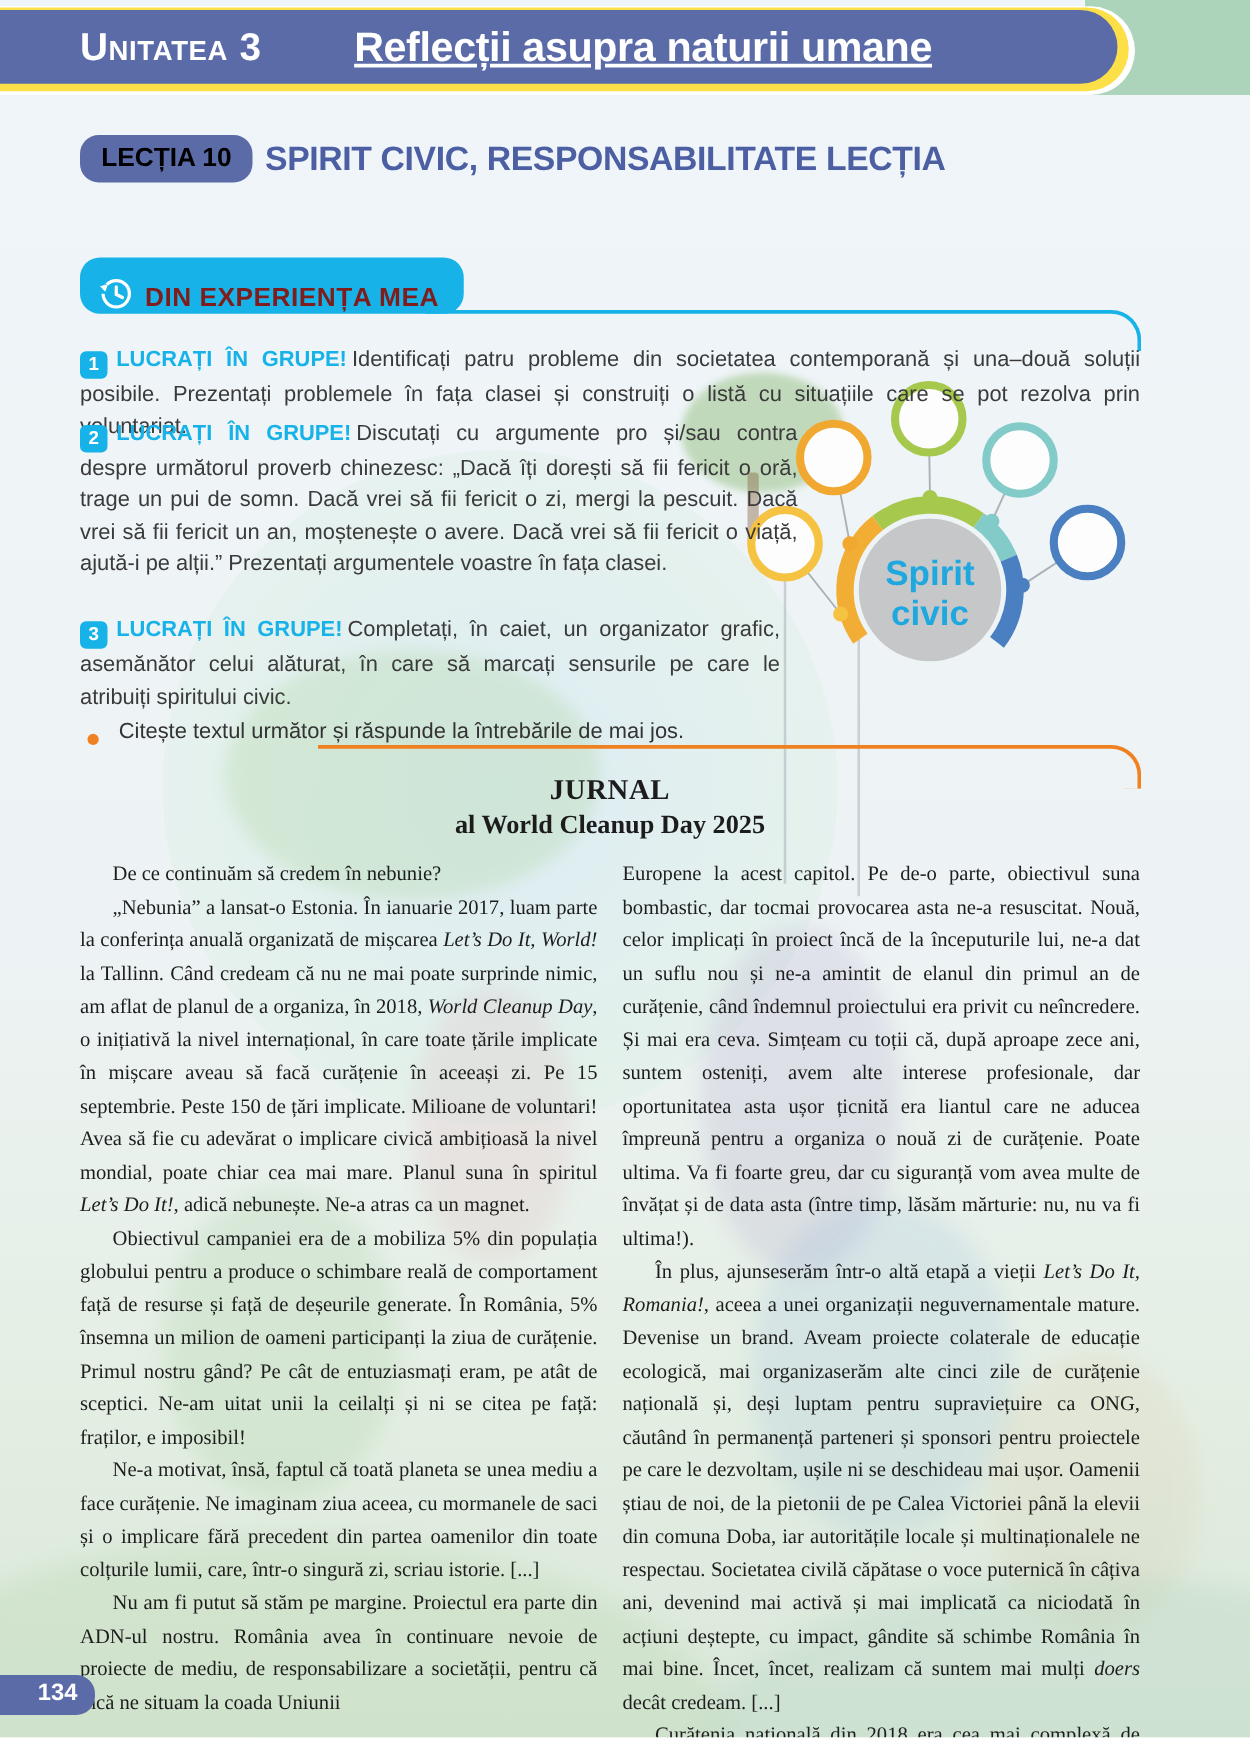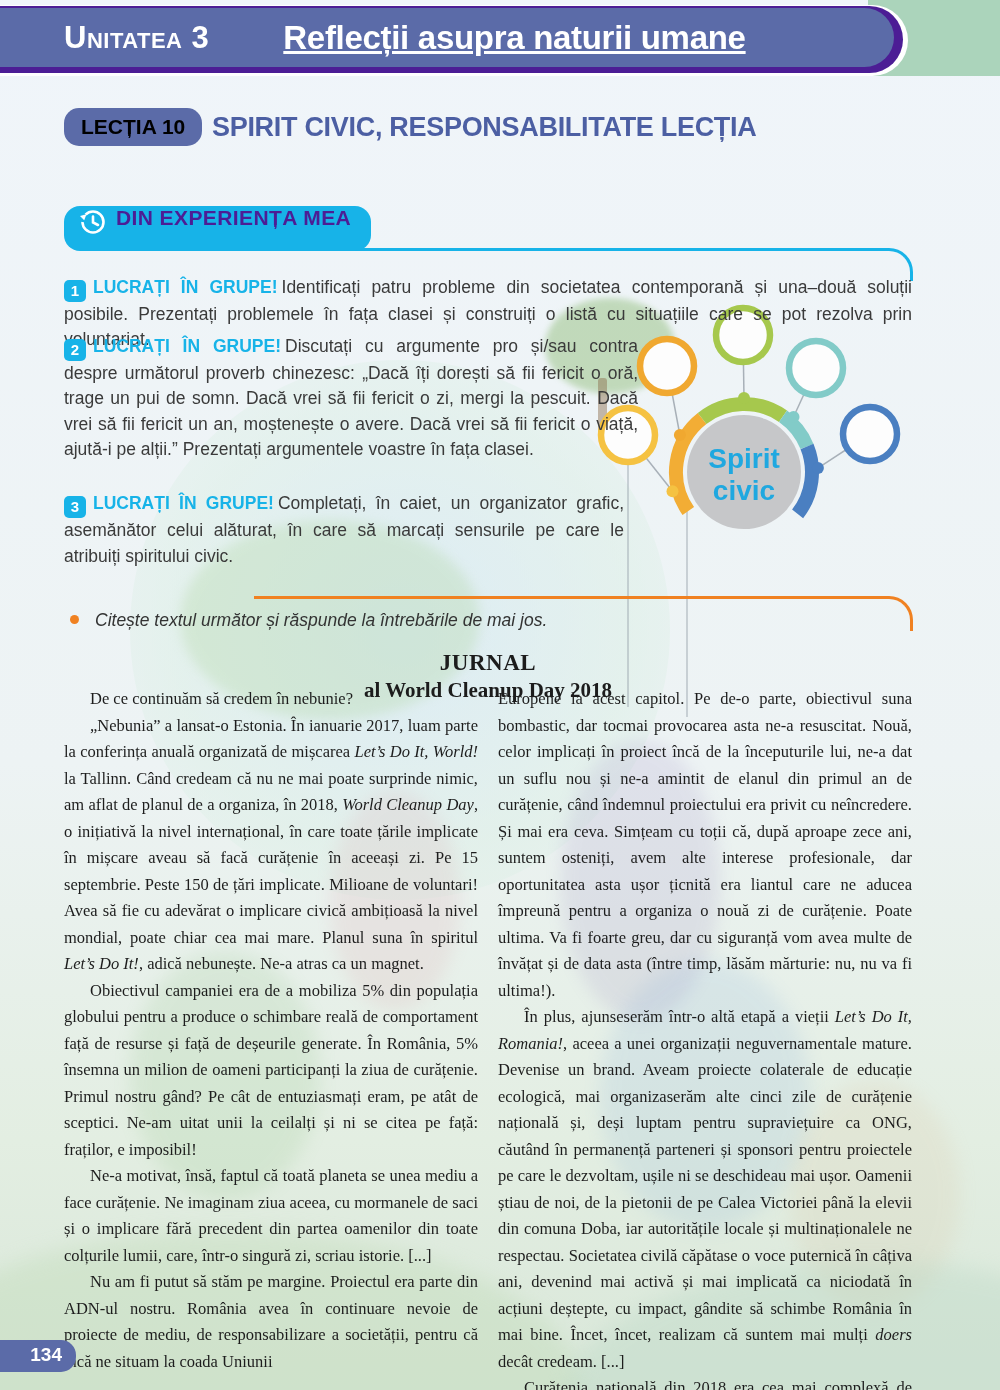--- a/index.html
+++ b/index.html
@@ -7,57 +7,57 @@
   .page{
     position:relative;width:1000px;height:1390px;overflow:hidden;
     background:linear-gradient(180deg,#f0f5fa 0%,#edf3f4 55%,#e3eee2 82%,#d9e7d9 100%);
   }
   
   .deco{position:absolute;pointer-events:none;}
   .blob{border-radius:50%;}
   
   .corner-green{position:absolute;left:868px;top:0;width:132px;height:76px;background:#abd4bb;}
   .band-outer{position:absolute;left:0;top:5px;width:908px;height:71px;background:#ffffff;border-radius:0 46px 46px 0;z-index:3;}
-  .band-navy{position:absolute;left:0;top:1px;right:5px;bottom:3px;background:#4c1d95;border-radius:0 42px 42px 0;}
+  .band-navy{position:absolute;left:0;top:1px;right:5px;bottom:3px;background:#fde047;border-radius:0 42px 42px 0;}
   .band-blue{position:absolute;left:0;top:2px;right:9px;bottom:6px;background:#5b6ba8;border-radius:0 38px 38px 0;
     display:flex;align-items:center;color:#fff;}
   .unit-label{font-variant:small-caps;font-weight:bold;font-size:31px;margin-left:64px;letter-spacing:.5px;}
   .unit-title{font-weight:bold;font-size:33px;margin-left:74px;letter-spacing:-.3px;text-decoration:underline;}
   
   .lesson-pill{position:absolute;left:64px;top:108px;background:#5b6ba8;color:#000000;font-weight:bold;
     font-size:21px;padding:7px 17px;border-radius:15px;z-index:2;}
   .lesson-title{position:absolute;left:212px;top:112px;color:#4c5fa3;font-weight:bold;font-size:27px;
     letter-spacing:-.3px;z-index:2;}
   
-  .h-banner{position:absolute;height:45px;border-radius:16px;display:flex;align-items:flex-start;
-    color:#4c1d95;font-weight:bold;z-index:2;padding:0 20px 0 12px;}
+  .h-banner{position:absolute;height:45px;border-radius:16px;display:flex;align-items:flex-end;
+    color:#7f1d1d;font-weight:bold;z-index:2;padding:0 20px 0 12px;}
   .h-banner .lbl{font-size:21px;letter-spacing:.4px;margin-left:8px;white-space:nowrap;}
   .banner-cyan{left:64px;top:206px;background:#17b3e8;}
   .banner-orange{left:64px;top:554px;background:#f08121;}
   .tail{position:absolute;border-top:3px solid;border-right:3px solid;border-top-right-radius:24px;z-index:1;}
   .tail-cyan{left:340px;top:248px;width:570px;height:30px;border-color:#17b3e8;}
   .tail-orange{left:254px;top:596px;width:656px;height:32px;border-color:#f08121;}
   
   .exo{position:absolute;z-index:2;font-size:17.5px;line-height:25.5px;color:#3a3a3a;text-align:justify;}
   .exo .num{display:inline-block;width:22px;height:22px;background:#17b3e8;color:#fff;border-radius:5px;
     font-weight:bold;font-size:15px;line-height:22px;text-align:center;vertical-align:-3px;margin-right:7px;}
   .exo .lead{color:#17b3e8;font-weight:bold;margin-right:4px;}
   .ex1{left:64px;top:257px;width:848px;}
   .ex2{left:64px;top:316px;width:574px;}
   .ex3{left:64px;top:443px;width:560px;margin-top:48px;}
   
   .organizer{position:absolute;left:596px;top:300px;z-index:1;}
   .org-center-text{font-family:"Liberation Sans",sans-serif;font-weight:bold;font-size:28px;fill:#1fa8e0;}
   .hang-line{position:absolute;width:2px;background:#9aa5ad;opacity:.45;z-index:0;}
   
-  .bullet-row{position:absolute;left:66px;top:608px;width:840px;z-index:2;display:flex;align-items:flex-start;font-style:italic;}
+  .bullet-row{position:absolute;left:66px;top:572px;width:840px;z-index:2;display:flex;align-items:flex-end;}
   .bullet-dot{width:9px;height:9px;border-radius:50%;background:#f08121;margin:7px 16px 0 4px;flex:none;}
   .bullet-text{font-size:17.5px;color:#333;line-height:24px;}
   
-  .journal-head{position:absolute;left:64px;top:650px;width:848px;text-align:center;z-index:2;
+  .journal-head{position:absolute;left:64px;top:619px;width:848px;text-align:center;z-index:2;
     font-family:"Liberation Serif",serif;color:#1c1c1c;}
   .journal-title{font-weight:bold;font-size:23px;letter-spacing:.5px;}
   .journal-sub{font-weight:bold;font-size:21px;margin-top:2px;}
   .columns{position:absolute;left:64px;top:686px;width:848px;display:flex;gap:20px;z-index:2;}
   .col{width:414px;font-family:"Liberation Serif",serif;font-size:16.5px;line-height:26.5px;
     color:#1d1d1d;text-align:justify;}
   .col p{margin:0;}
   .col p.ind{text-indent:26px;}
   
   .page-tab{position:absolute;left:0;top:1340px;width:76px;height:32px;background:#5b6ba8;color:#fff;
@@ -151,21 +151,21 @@
 
   <div class="tail tail-orange"></div>
 
   <div class="bullet-row">
     <span class="bullet-dot"></span>
     <span class="bullet-text">Citește textul următor și răspunde la întrebările de mai jos.</span>
   </div>
 
   <div class="journal-head">
     <div class="journal-title">JURNAL</div>
-    <div class="journal-sub">al World Cleanup Day 2018</div>
+    <div class="journal-sub">al World Cleanup Day 2025</div>
   </div>
 
   <div class="columns">
     <div class="col">
         <p class="ind"><span>De ce continuăm să credem în nebunie?</span></p>
         <p class="ind"><span>„Nebunia” a lansat-o Estonia. În ianuarie 2017, luam parte la conferința anuală organizată de mișcarea </span><i>Let’s Do It, World!</i><span> la Tallinn. Când credeam că nu ne mai poate surprinde nimic, am aflat de planul de a organiza, în 2018, </span><i>World Cleanup Day</i><span>, o inițiativă la nivel internațional, în care toate țările implicate în mișcare aveau să facă curățenie în aceeași zi. Pe 15 septembrie. Peste 150 de țări implicate. Milioane de voluntari! Avea să fie cu adevărat o implicare civică ambițioasă la nivel mondial, poate chiar cea mai mare. Planul suna în spiritul </span><i>Let’s Do It!</i><span>, adică nebunește. Ne-a atras ca un magnet.</span></p>
         <p class="ind"><span>Obiectivul campaniei era de a mobiliza 5% din populația globului pentru a produce o schimbare reală de comportament față de resurse și față de deșeurile generate. În România, 5% însemna un milion de oameni participanți la ziua de curățenie. Primul nostru gând? Pe cât de entuziasmați eram, pe atât de sceptici. Ne-am uitat unii la ceilalți și ni se citea pe față: fraților, e imposibil!</span></p>
         <p class="ind"><span>Ne-a motivat, însă, faptul că toată planeta se unea mediu a face curățenie. Ne imaginam ziua aceea, cu mormanele de saci și o implicare fără precedent din partea oamenilor din toate colțurile lumii, care, într-o singură zi, scriau istorie. [...]</span></p>
         <p class="ind"><span>Nu am fi putut să stăm pe margine. Proiectul era parte din ADN-ul nostru. România avea în continuare nevoie de proiecte de mediu, de responsabilizare a societății, pentru că încă ne situam la coada Uniunii</span></p>
       </div>

